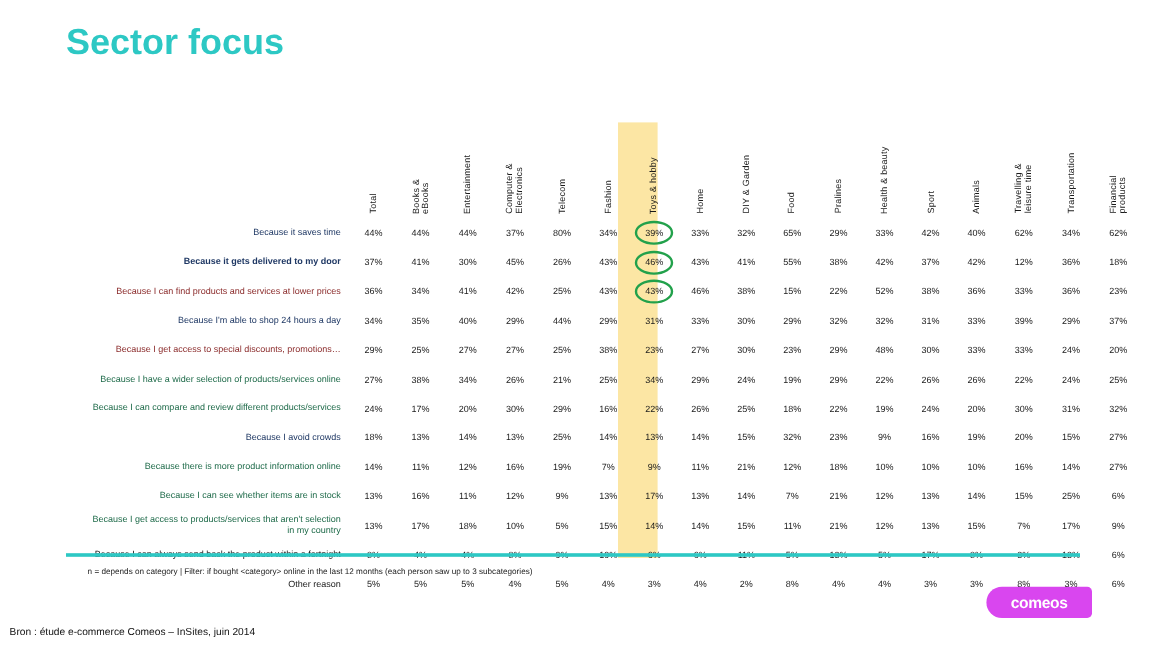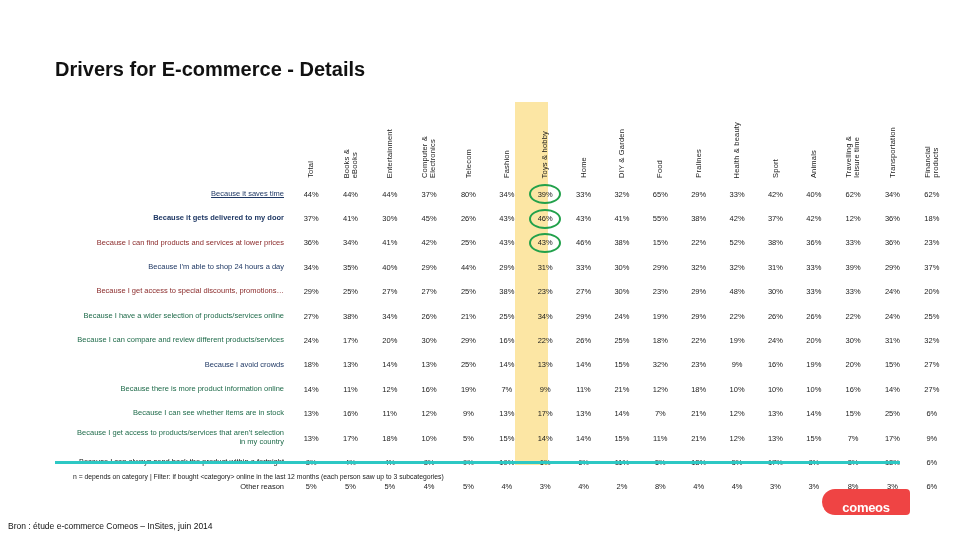--- a/index.html
+++ b/index.html
@@ -148,39 +148,39 @@
     top: 521px;
     font-size: 8.5px;
     color: #111111;
   }
   .logo {
     position: absolute;
     left: 822px;
     top: 489px;
     width: 88px;
     height: 26px;
-    background: #ef4444;
+    background: #d946ef;
     border-radius: 13px 4px 4px 13px;
     display: flex;
-    align-items: flex-end;
+    align-items: center;
     justify-content: center;
   }
   .logo-text {
     color: #ffffff;
     font-size: 13px;
     font-weight: bold;
     letter-spacing: -0.3px;
   }
 </style>
 </head>
 <body>
 
 <div class="slide">
 
-  <div class="title-sub">Drivers for E-commerce - Details</div>
+  <div class="title-main">Sector focus</div>
 
   <div class="col-highlight"></div>
 
   <table class="matrix">
     <thead>
       <tr>
         <th class="corner"></th>
       <th class="colhead">
             <span class="rot">Total</span>
           </th>
@@ -233,21 +233,21 @@
             <span class="rot">Transportation</span>
           </th>
           <th class="colhead">
             <span class="rot">Financial
 products</span>
           </th>
         </tr>
     </thead>
     <tbody>
         <tr>
-          <td class="rowlabel" style="color: rgb(31, 56, 100); text-decoration: underline;">Because it saves time</td>
+          <td class="rowlabel" style="color: rgb(31, 56, 100);">Because it saves time</td>
           <td class="val"><span style="position: relative; z-index: 2;">44%</span></td>
           <td class="val"><span style="position: relative; z-index: 2;">44%</span></td>
           <td class="val"><span style="position: relative; z-index: 2;">44%</span></td>
           <td class="val"><span style="position: relative; z-index: 2;">37%</span></td>
           <td class="val"><span style="position: relative; z-index: 2;">80%</span></td>
           <td class="val"><span style="position: relative; z-index: 2;">34%</span></td>
           <td class="val"><span style="position: relative; z-index: 2;">39%</span><span class="ellipse" style="border-color: rgb(34, 161, 75);"></span></td>
           <td class="val"><span style="position: relative; z-index: 2;">33%</span></td>
           <td class="val"><span style="position: relative; z-index: 2;">32%</span></td>
           <td class="val"><span style="position: relative; z-index: 2;">65%</span></td>

